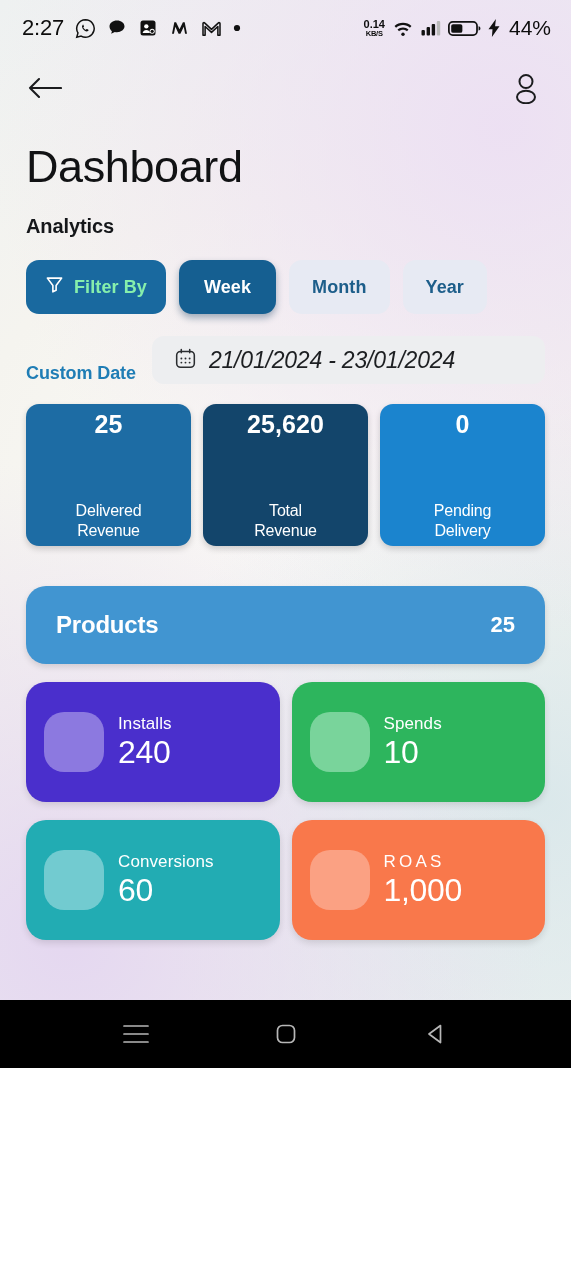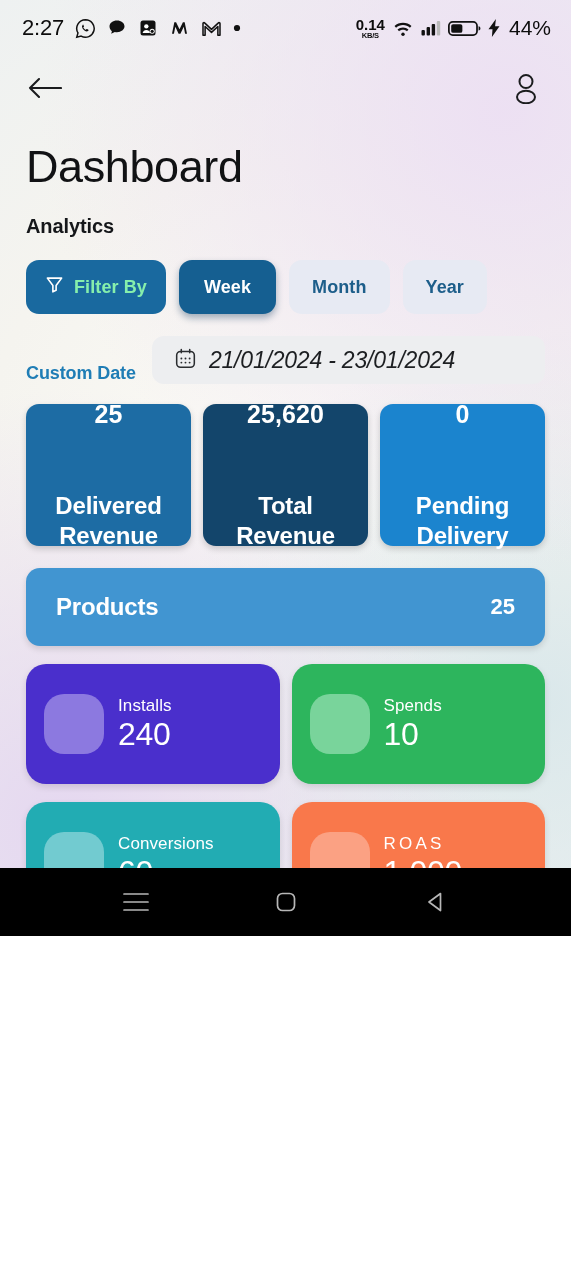--- a/index.html
+++ b/index.html
@@ -7,21 +7,21 @@
   html, body {
     width: 571px;
     height: 1280px;
     overflow: hidden;
     font-family: "Liberation Sans", sans-serif;
   }
 
   #phone {
     position: relative;
     width: 571px;
-    height: 936px;
+    height: 1068px;
     background:
       radial-gradient(circle at 12% 88%, rgba(228,214,240,0.95) 0%, rgba(228,214,240,0) 45%),
       radial-gradient(circle at 88% 12%, rgba(236,222,243,0.9) 0%, rgba(236,222,243,0) 48%),
       radial-gradient(circle at 95% 75%, rgba(214,230,234,0.85) 0%, rgba(214,230,234,0) 42%),
       radial-gradient(circle at 50% 50%, #fbfaf6 0%, #f5f4ef 55%, #eef1f1 100%);
     overflow: hidden;
   }
 
   
   .statusbar {
@@ -32,21 +32,21 @@
     padding: 0 20px 0 22px;
     color: #0d0d0d;
   }
   .sb-left { display: flex; align-items: center; gap: 11px; }
   .sb-time { font-size: 22px; font-weight: 400; letter-spacing: -0.2px; }
   .sb-right { display: flex; align-items: center; gap: 7px; }
   .net-speed {
     display: flex; flex-direction: column; align-items: center;
     line-height: 1; font-weight: 700;
   }
-  .net-speed .n1 { font-size: 15px; }
+  .net-speed .n1 { font-size: 11px; }
   .net-speed .n2 { font-size: 7.5px; letter-spacing: -0.2px; }
   .batt-pct { font-size: 21px; font-weight: 400; margin-left: 1px; }
   .sb-icon { display: block; }
 
   
   .appbar {
     height: 68px;
     display: flex;
     align-items: center;
     justify-content: space-between;
@@ -154,32 +154,32 @@
     box-shadow: 0 3px 6px rgba(0,0,0,0.17);
     cursor: pointer;
   }
   .stat-value {
     font-size: 25px;
     font-weight: 700;
     letter-spacing: 0.1px;
     margin-bottom: 14px;
   }
   .stat-label {
-    font-size: 24px;
-    font-weight: 700;
+    font-size: 16px;
+    font-weight: 400;
     line-height: 1.22;
     letter-spacing: -0.2px;
     margin-top: 48px;
   }
 
   
   .products-bar {
-    margin-top: 22px;
+    margin-top: 40px;
     height: 78px;
-    border-radius: 14px;
+    border-radius: 20px;
     background: #4195D1;
     display: flex;
     align-items: center;
     justify-content: space-between;
     padding: 0 30px;
     color: #ffffff;
     box-shadow: 0 3px 6px rgba(0,0,0,0.13);
     cursor: pointer;
   }
   .products-label { font-size: 24px; font-weight: 700; letter-spacing: -0.2px; }

